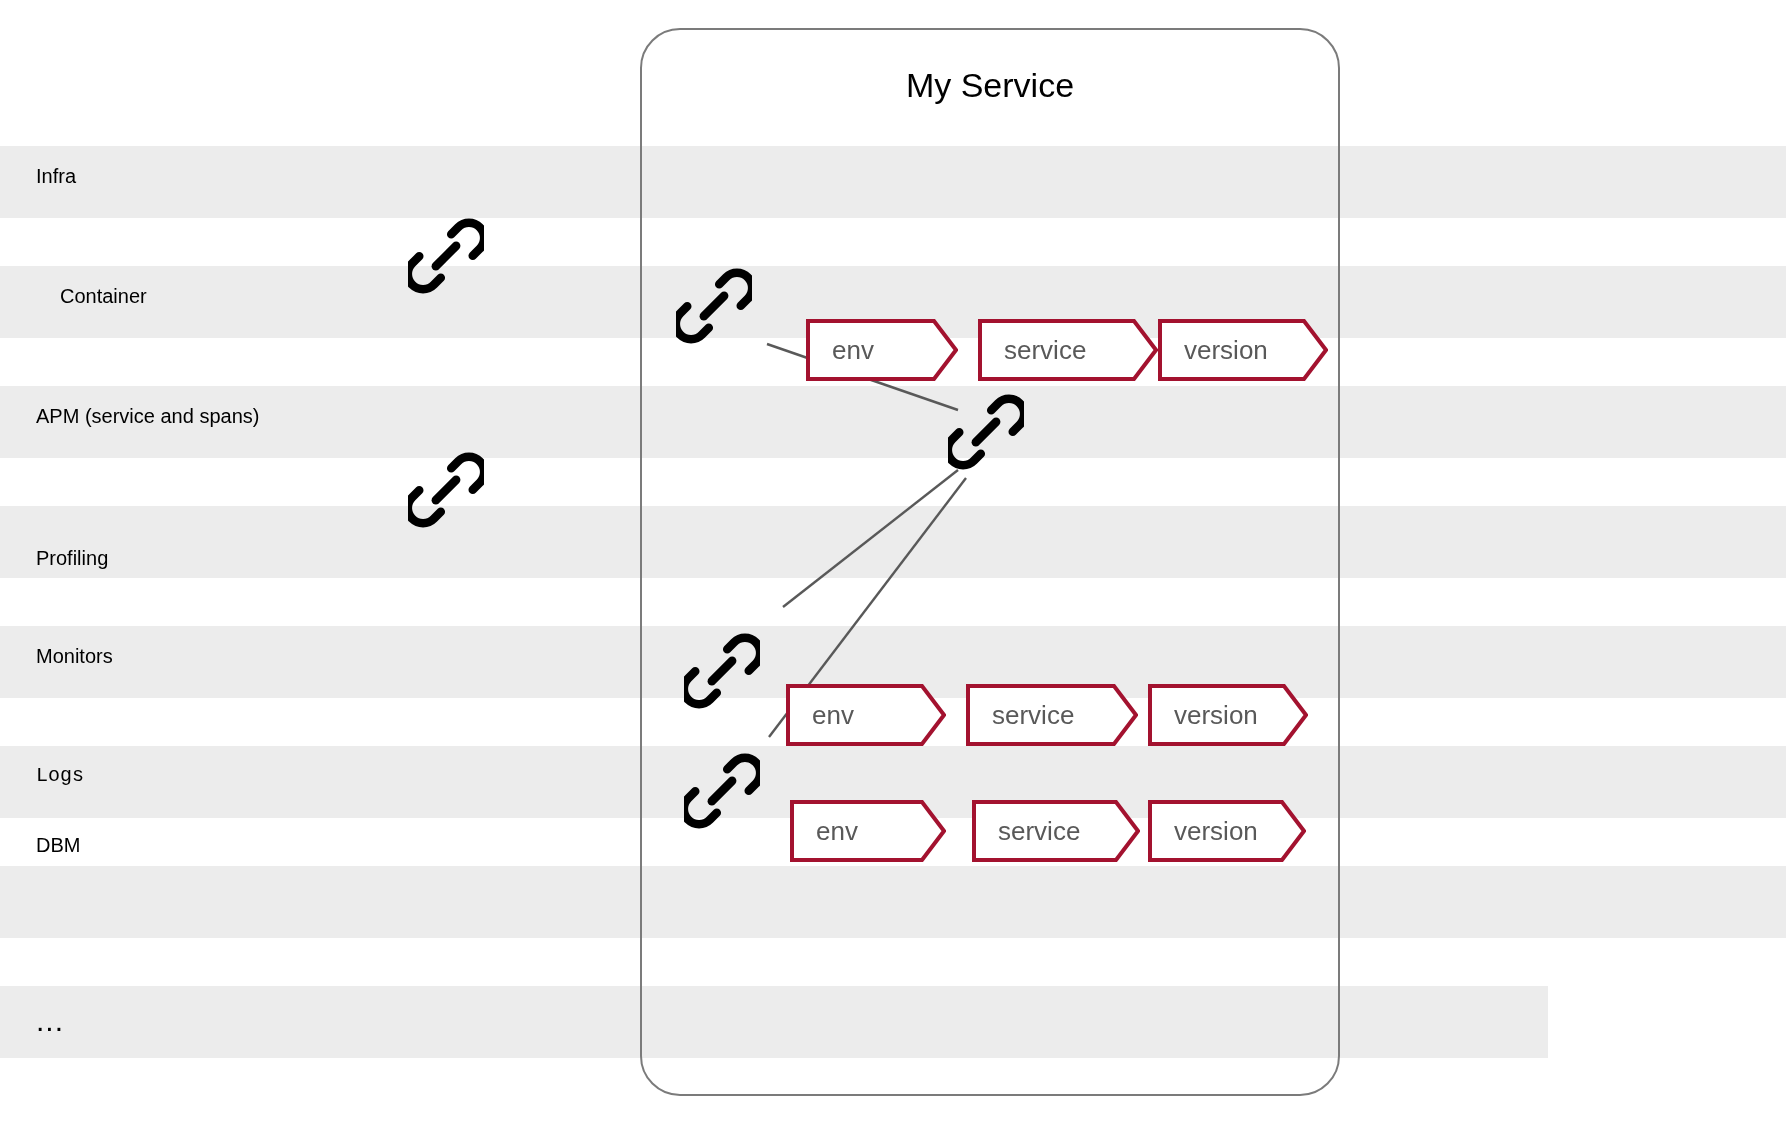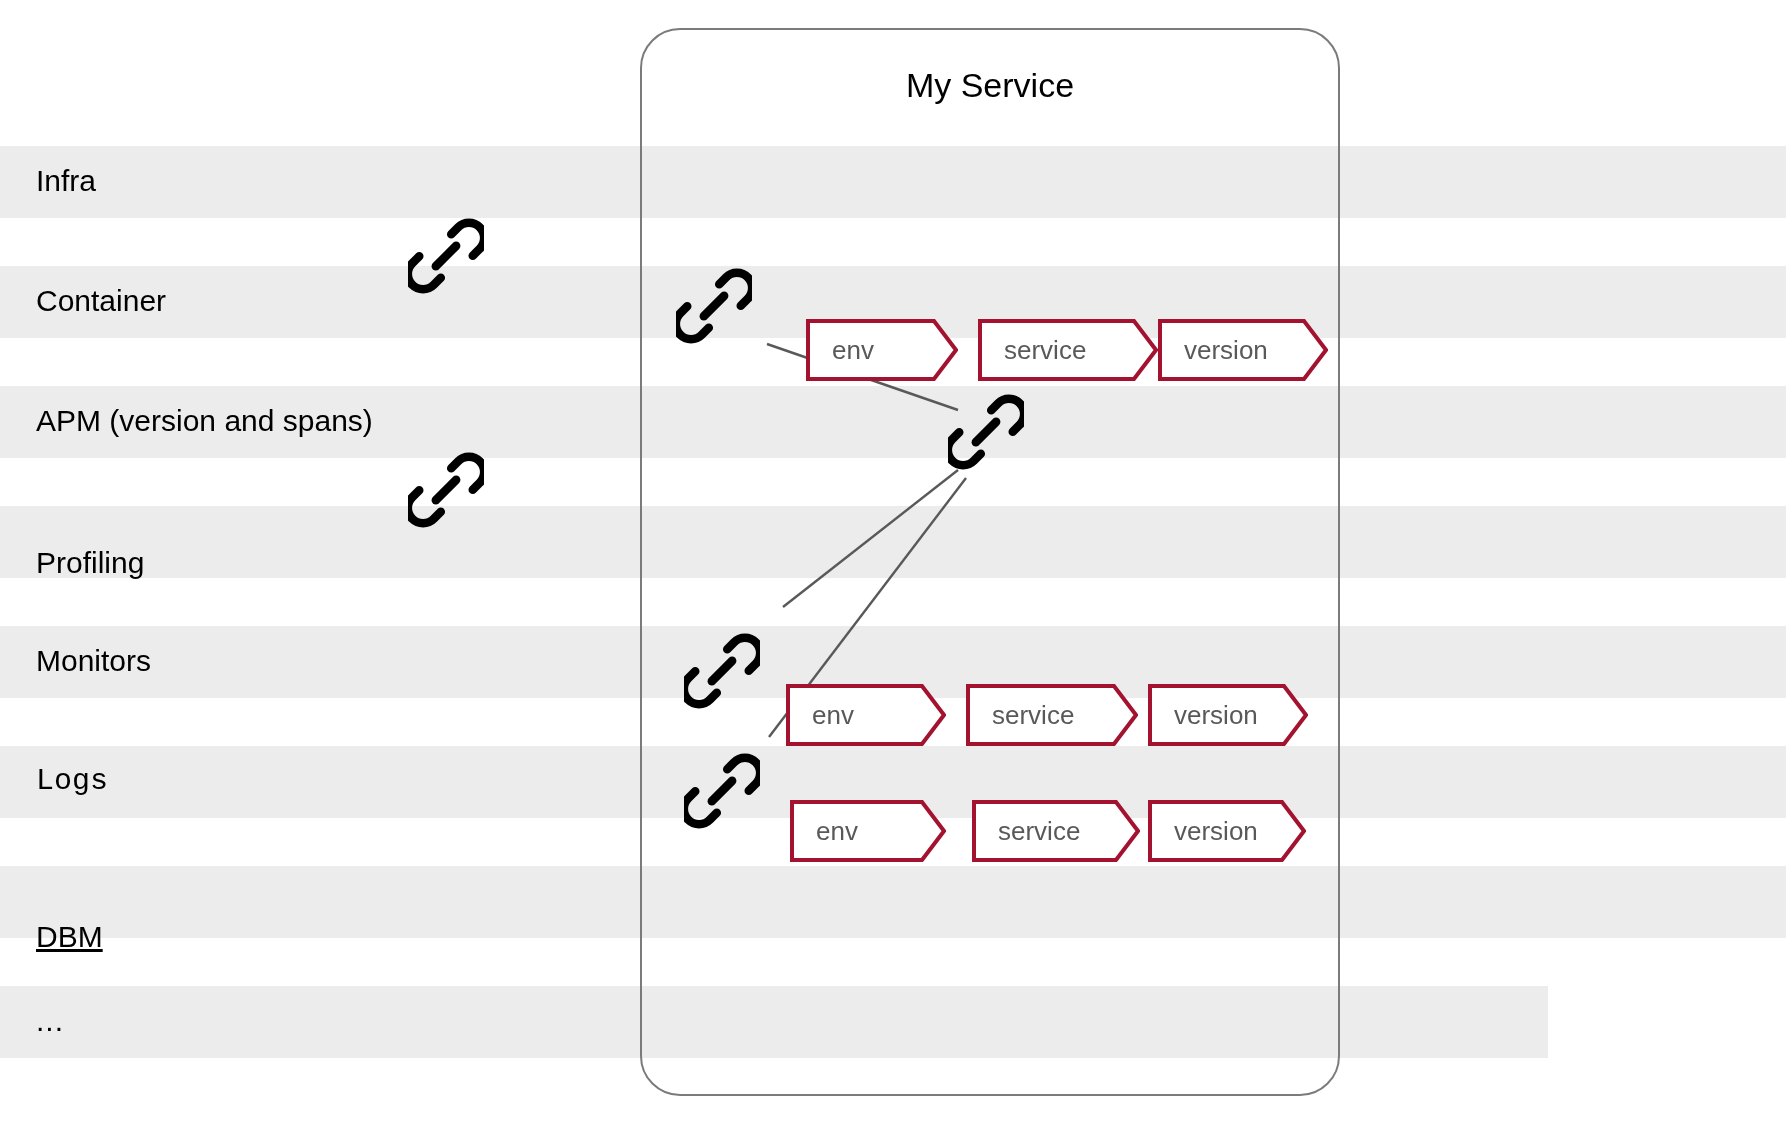--- a/index.html
+++ b/index.html
@@ -4,21 +4,21 @@
 <title>My Service tag unification diagram</title>
 <style>
   html,body{margin:0;padding:0;background:#ffffff;}
   body{width:1786px;height:1126px;position:relative;overflow:hidden;
        font-family:"Liberation Sans","DejaVu Sans",sans-serif;}
 
   #stage{position:absolute;left:0;top:0;width:1786px;height:1126px;}
 
   
   .band{position:absolute;left:0;background:#ececec;}
-  .band-label{position:absolute;left:36px;color:#000000;font-size:30px;
+  .band-label{position:absolute;left:36px;color:#000000;font-size:20px;
               line-height:1;white-space:nowrap;}
 
   
   #service-card{position:absolute;box-sizing:border-box;
       border:2px solid #7b7b7b;border-radius:40px;background:transparent;}
   #service-title{position:absolute;width:100%;text-align:center;
       color:#000000;font-size:34px;line-height:1;}
 
   
   .chip{position:absolute;margin-top:44px;}
@@ -37,31 +37,31 @@
 </style>
 </head>
 <body>
 
 <div id="stage">
 
   <div id="bands">
       <div class="band" style="top: 146px; height: 72px; width: 1786px; background: rgb(236, 236, 236);"></div>
       <div class="band-label" style="top: 166px;">Infra</div>
       <div class="band" style="top: 266px; height: 72px; width: 1786px; background: rgb(236, 236, 236);"></div>
-      <div class="band-label" style="top: 286px;">Container</div>
+      <div class="band-label" style="top: 286px; margin-left: 24px;">Container</div>
       <div class="band" style="top: 386px; height: 72px; width: 1786px; background: rgb(236, 236, 236);"></div>
-      <div class="band-label" style="top: 406px;">APM (version and spans)</div>
+      <div class="band-label" style="top: 406px;">APM (service and spans)</div>
       <div class="band" style="top: 506px; height: 72px; width: 1786px; background: rgb(236, 236, 236);"></div>
       <div class="band-label" style="top: 548px;">Profiling</div>
       <div class="band" style="top: 626px; height: 72px; width: 1786px; background: rgb(236, 236, 236);"></div>
       <div class="band-label" style="top: 646px;">Monitors</div>
       <div class="band" style="top: 746px; height: 72px; width: 1786px; background: rgb(236, 236, 236);"></div>
       <div class="band-label" style="top: 766px; font-family: Liberation Mono, monospace;">Logs</div>
       <div class="band" style="top: 866px; height: 72px; width: 1786px; background: rgb(236, 236, 236);"></div>
-      <div class="band-label" style="top: 922px; text-decoration: underline;">DBM</div>
+      <div class="band-label" style="top: 835px;">DBM</div>
       <div class="band" style="top: 986px; height: 72px; width: 1548px; background: rgb(236, 236, 236);"></div>
       <div class="band-label" style="top: 1006px; font-size: 30px; letter-spacing: 1px;">...</div>
     </div>
 
   <div id="service-card" style="left: 640px; top: 28px; width: 700px; height: 1068px; border-color: rgb(123, 123, 123); border-radius: 40px;">
     <div id="service-title" style="top: 38px;">My Service</div>
   </div>
 
   <svg id="connectors" viewBox="0 0 1786 1126" xmlns="http://www.w3.org/2000/svg">
       <line x1="767" y1="344" x2="958" y2="410" stroke="#595959" stroke-width="2.4"></line>

